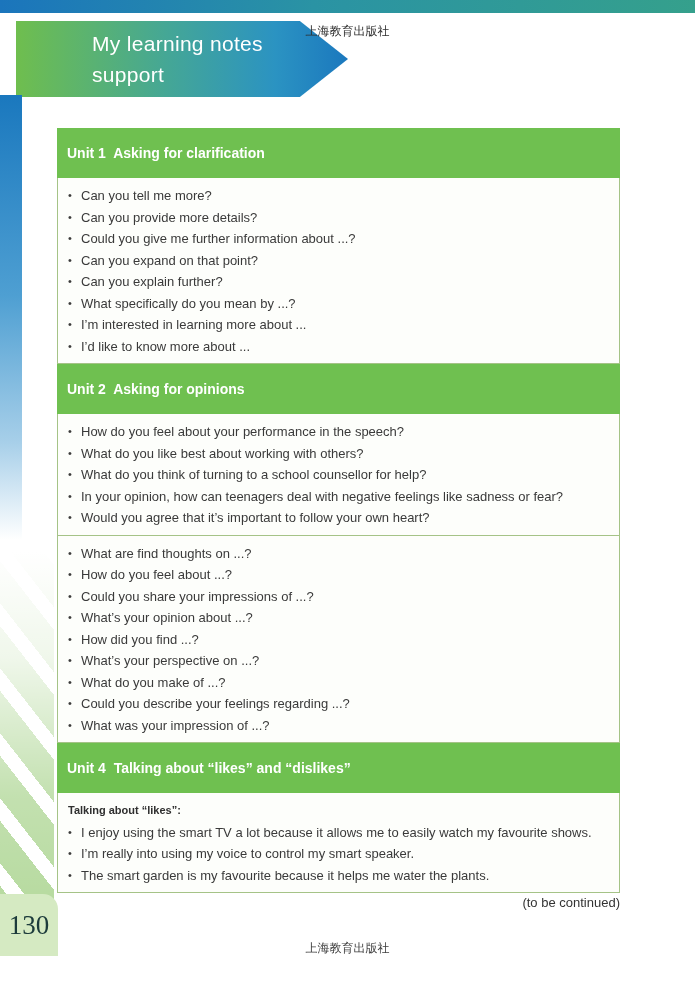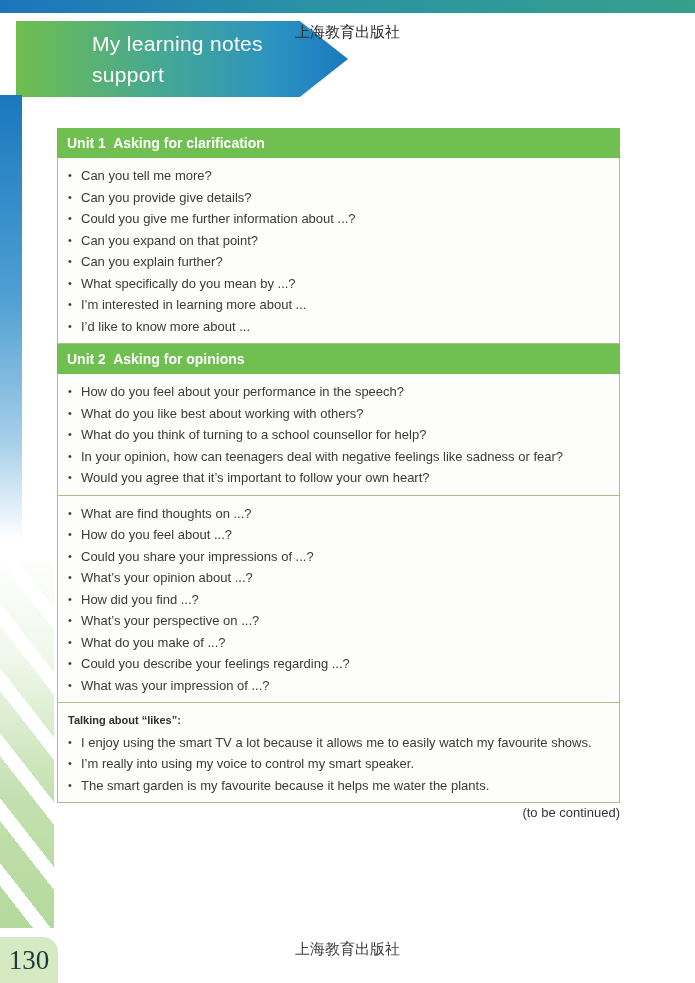--- a/index.html
+++ b/index.html
@@ -38,21 +38,21 @@
     line-height: 31px;
     letter-spacing: 0.3px;
     margin-left: 32px;
   }
 
   .watermark {
     position: absolute;
     left: 50%;
     transform: translateX(-50%);
     font-family: "Liberation Serif", "DejaVu Serif", serif;
-    font-size: 15px;
+    font-size: 12px;
     white-space: nowrap;
   }
   .watermark.top { top: 23px; color: #2e2e2e; }
   .watermark.bottom { top: 940px; color: #3e3e3e; }
 
   
   .left-bar {
     position: absolute;
     left: 0; top: 95px;
     width: 22px; height: 445px;
@@ -69,22 +69,22 @@
   .chevrons::after {
     content: "";
     position: absolute;
     inset: 0;
     background: linear-gradient(180deg, #ffffff 0%, rgba(255,255,255,0.8) 28%, rgba(255,255,255,0.2) 65%, rgba(255,255,255,0) 100%);
   }
 
   
   .page-number-box {
     position: absolute;
-    left: 0; top: 937px;
-    width: 58px; height: 46px;
+    left: 0; top: 894px;
+    width: 58px; height: 62px;
     background: #d5eac2;
     border-top-right-radius: 15px;
     display: flex;
     align-items: center;
     justify-content: center;
   }
   .page-number-box span {
     font-family: "Liberation Serif", "DejaVu Serif", serif;
     font-size: 27px;
     color: #1c3b3b;
@@ -95,21 +95,21 @@
     position: absolute;
     left: 57px; top: 128px;
     width: 563px;
   }
   .unit-header {
     background: #6fc050;
     color: #ffffff;
     font-size: 14px;
     font-weight: bold;
     line-height: 18px;
-    padding: 6px 10px;
+    padding: 16px 10px;
     white-space: pre-wrap;
   }
   .unit-box {
     background: #fdfefb;
     border: 1px solid #a5c387;
     border-top: none;
     padding: 7px 10px 6px 10px;
   }
   .unit-box ul { list-style: none; }
   .unit-box li {
@@ -164,21 +164,21 @@
 
     <div class="unit-header">Unit 1  Asking for clarification</div>
       <div class="unit-box">
         <ul>
           <li>
             <span class="bullet">•</span>
             <span class="item-text">Can you tell me more?</span>
           </li>
           <li>
             <span class="bullet">•</span>
-            <span class="item-text">Can you provide give details?</span>
+            <span class="item-text">Can you provide more details?</span>
           </li>
           <li>
             <span class="bullet">•</span>
             <span class="item-text">Could you give me further information about ...?</span>
           </li>
           <li>
             <span class="bullet">•</span>
             <span class="item-text">Can you expand on that point?</span>
           </li>
           <li>
@@ -257,20 +257,21 @@
           <li>
             <span class="bullet">•</span>
             <span class="item-text">Could you describe your feelings regarding ...?</span>
           </li>
           <li>
             <span class="bullet">•</span>
             <span class="item-text">What was your impression of ...?</span>
           </li>
         </ul>
       </div>
+      <div class="unit-header">Unit 4  Talking about “likes” and “dislikes”</div>
       <div class="unit-box">
         <div class="subheading">Talking about “likes”:</div>
         <ul>
           <li>
             <span class="bullet">•</span>
             <span class="item-text">I enjoy using the smart TV a lot because it allows me to easily watch my favourite shows.</span>
           </li>
           <li>
             <span class="bullet">•</span>
             <span class="item-text">I’m really into using my voice to control my smart speaker.</span>

